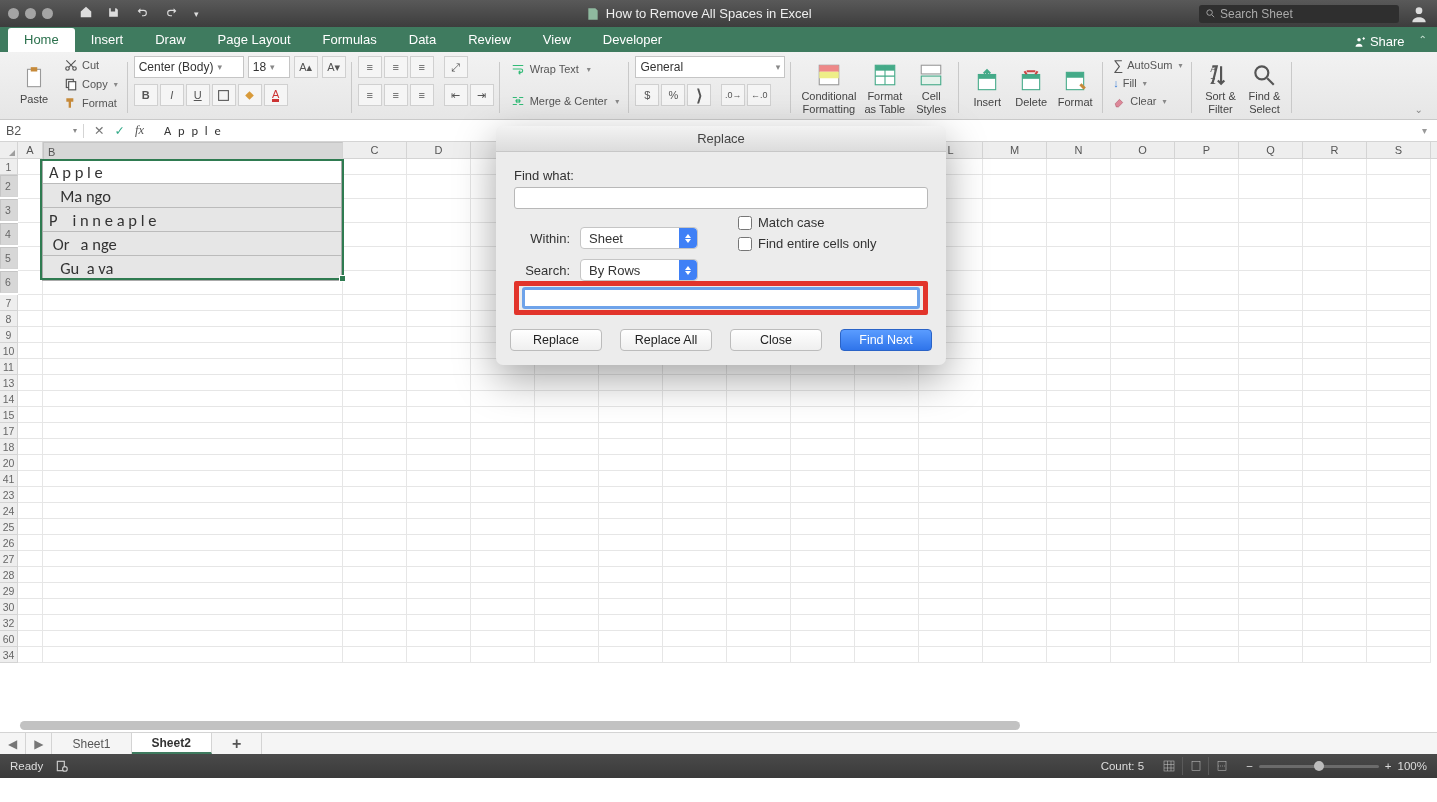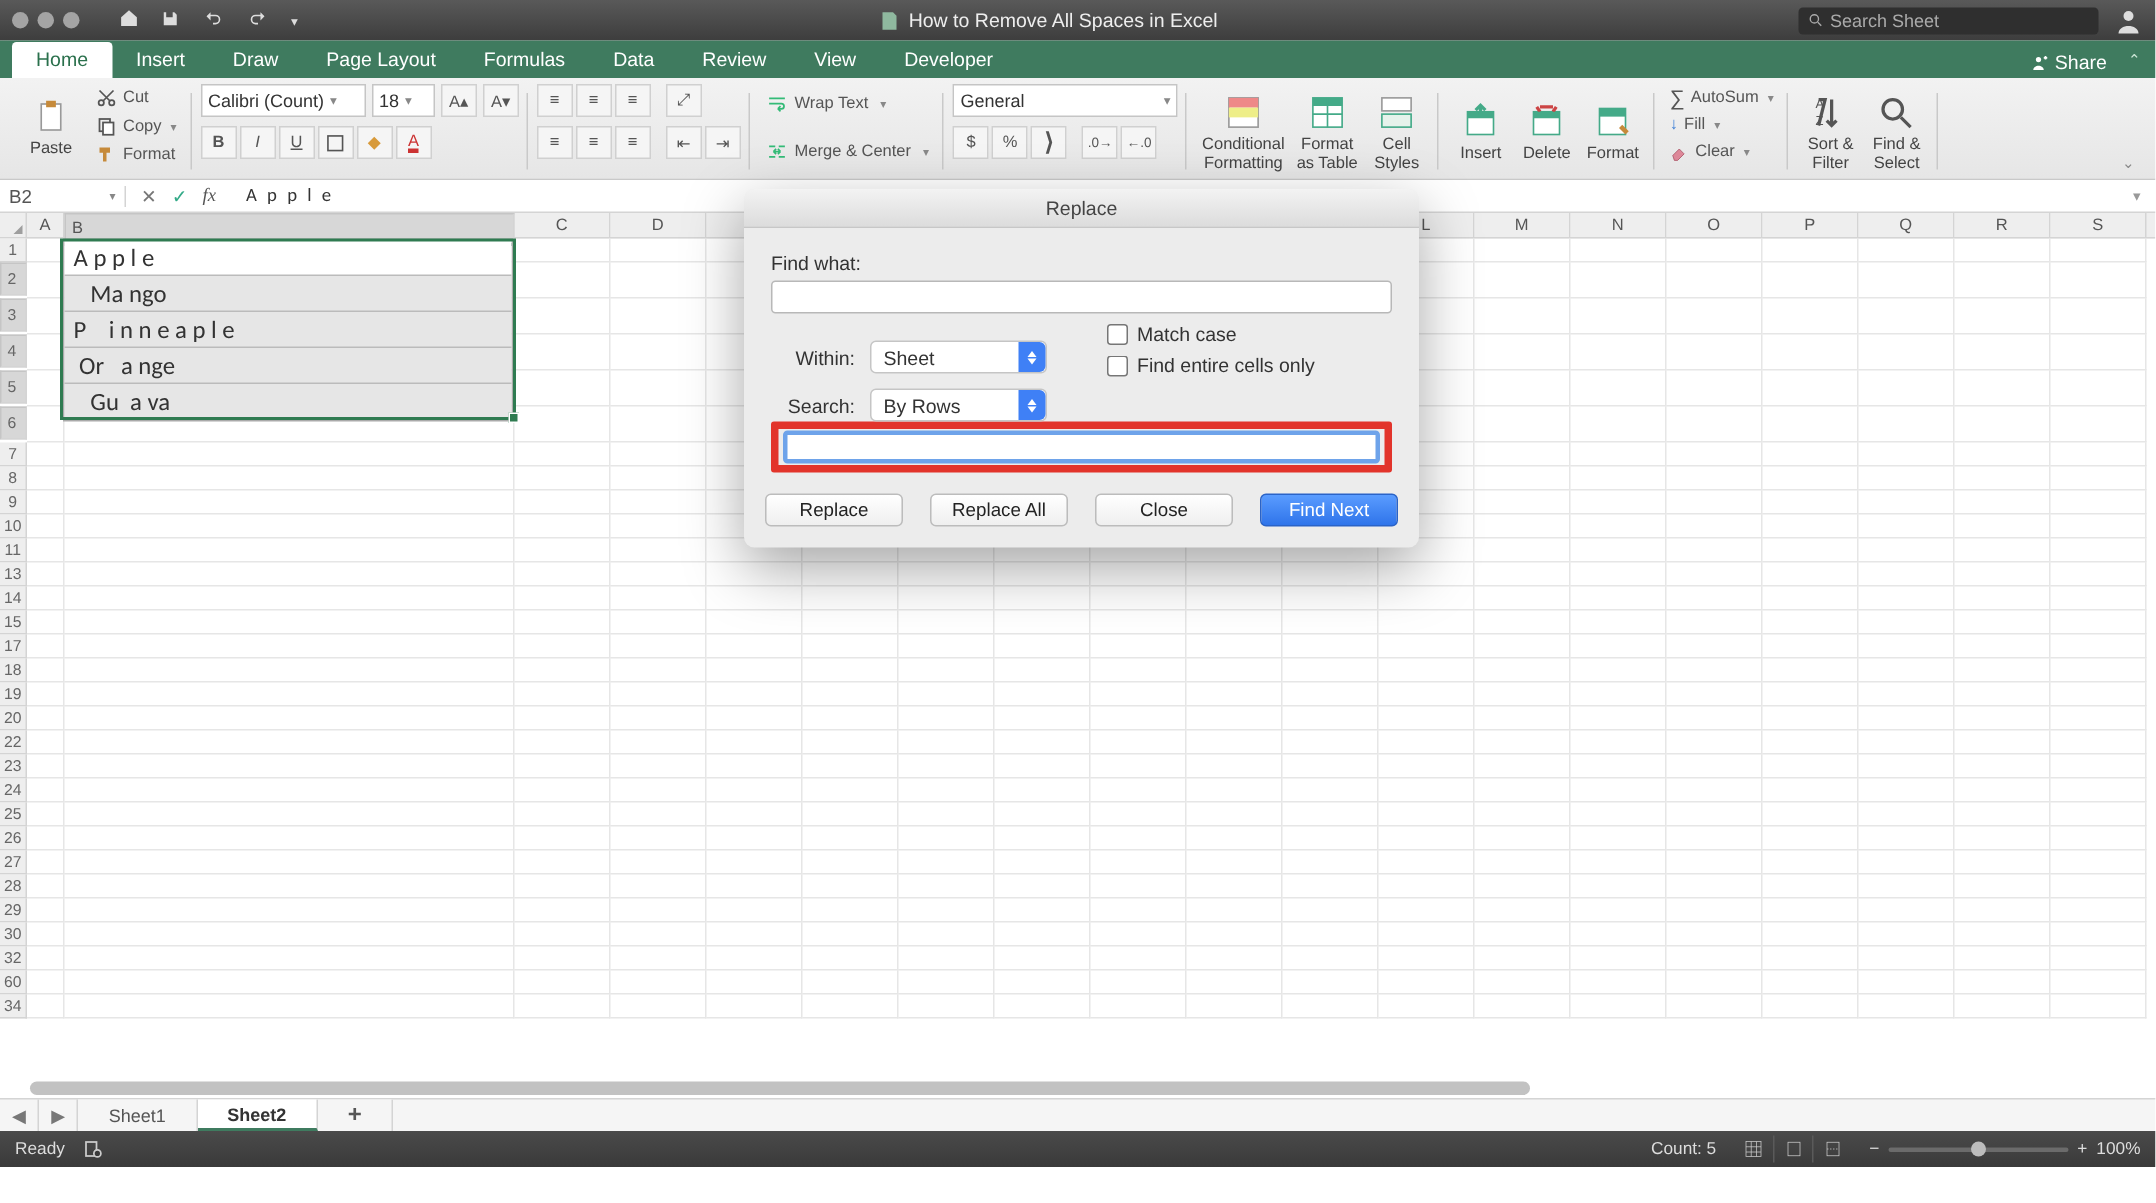--- a/index.html
+++ b/index.html
@@ -198,21 +198,21 @@
             </svg>
             <span>Format</span>
           </div>
       </div>
     </div>
   </div>
 
   <div class="rgroup">
     <div class="rrow" style="gap:4px;">
       <div class="sel" style="width:110px">
-          <span>Calibri (Count)</span>
+          <span>Center (Body)</span>
           <span class="dd">▾</span>
         </div>
       <div class="sel" style="width:42px">
           <span>18</span>
           <span class="dd">▾</span>
         </div>
       <div class="toggle-btn">A▴</div>
       <div class="toggle-btn">A▾</div>
     </div>
     <div class="rrow" style="gap:2px; margin-top:6px;">
@@ -773,42 +773,20 @@
         <div class="cell" style="width: 64px;"></div>
         <div class="cell" style="width: 64px;"></div>
         <div class="cell" style="width: 64px;"></div>
         <div class="cell" style="width: 64px;"></div>
         <div class="cell" style="width: 64px;"></div>
         <div class="cell" style="width: 64px;"></div>
         <div class="cell" style="width: 64px;"></div>
         <div class="cell" style="width: 64px;"></div>
       </div>
       <div class="row">
-        <div class="rh">19</div>
-        <div class="cell" style="width: 25px;"></div>
-        <div class="cell" style="width: 300px;"></div>
-        <div class="cell" style="width: 64px;"></div>
-        <div class="cell" style="width: 64px;"></div>
-        <div class="cell" style="width: 64px;"></div>
-        <div class="cell" style="width: 64px;"></div>
-        <div class="cell" style="width: 64px;"></div>
-        <div class="cell" style="width: 64px;"></div>
-        <div class="cell" style="width: 64px;"></div>
-        <div class="cell" style="width: 64px;"></div>
-        <div class="cell" style="width: 64px;"></div>
-        <div class="cell" style="width: 64px;"></div>
-        <div class="cell" style="width: 64px;"></div>
-        <div class="cell" style="width: 64px;"></div>
-        <div class="cell" style="width: 64px;"></div>
-        <div class="cell" style="width: 64px;"></div>
-        <div class="cell" style="width: 64px;"></div>
-        <div class="cell" style="width: 64px;"></div>
-        <div class="cell" style="width: 64px;"></div>
-      </div>
-      <div class="row">
         <div class="rh">20</div>
         <div class="cell" style="width: 25px;"></div>
         <div class="cell" style="width: 300px;"></div>
         <div class="cell" style="width: 64px;"></div>
         <div class="cell" style="width: 64px;"></div>
         <div class="cell" style="width: 64px;"></div>
         <div class="cell" style="width: 64px;"></div>
         <div class="cell" style="width: 64px;"></div>
         <div class="cell" style="width: 64px;"></div>
         <div class="cell" style="width: 64px;"></div>
@@ -817,21 +795,21 @@
         <div class="cell" style="width: 64px;"></div>
         <div class="cell" style="width: 64px;"></div>
         <div class="cell" style="width: 64px;"></div>
         <div class="cell" style="width: 64px;"></div>
         <div class="cell" style="width: 64px;"></div>
         <div class="cell" style="width: 64px;"></div>
         <div class="cell" style="width: 64px;"></div>
         <div class="cell" style="width: 64px;"></div>
       </div>
       <div class="row">
-        <div class="rh">22</div>
+        <div class="rh">41</div>
         <div class="cell" style="width: 25px;"></div>
         <div class="cell" style="width: 300px;"></div>
         <div class="cell" style="width: 64px;"></div>
         <div class="cell" style="width: 64px;"></div>
         <div class="cell" style="width: 64px;"></div>
         <div class="cell" style="width: 64px;"></div>
         <div class="cell" style="width: 64px;"></div>
         <div class="cell" style="width: 64px;"></div>
         <div class="cell" style="width: 64px;"></div>
         <div class="cell" style="width: 64px;"></div>

